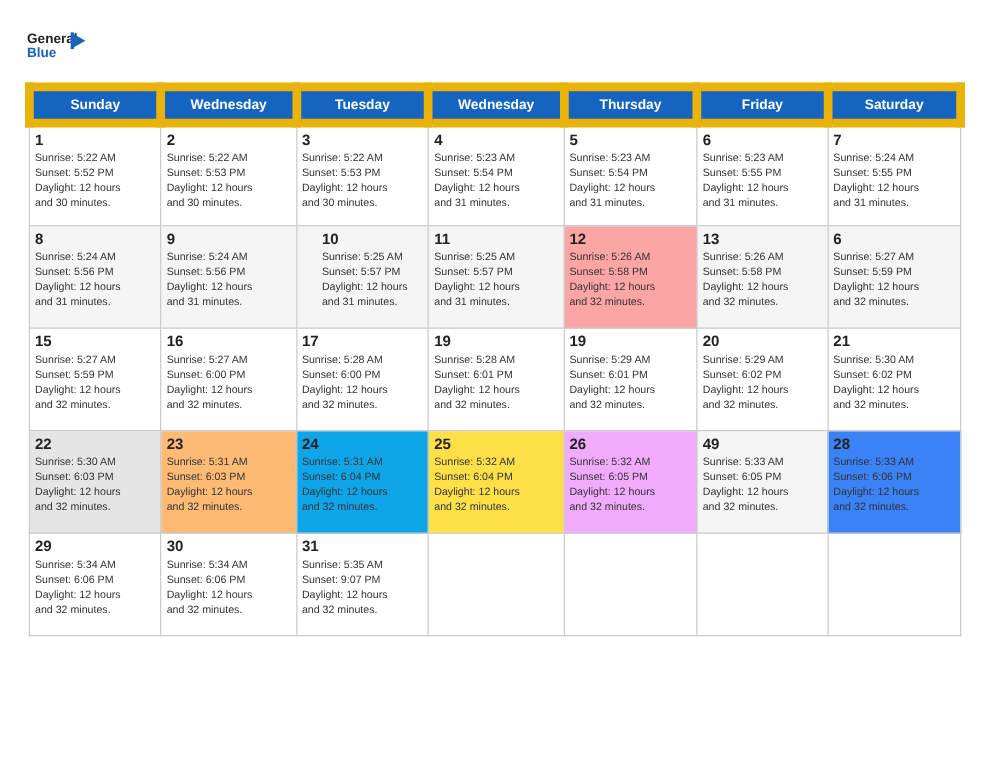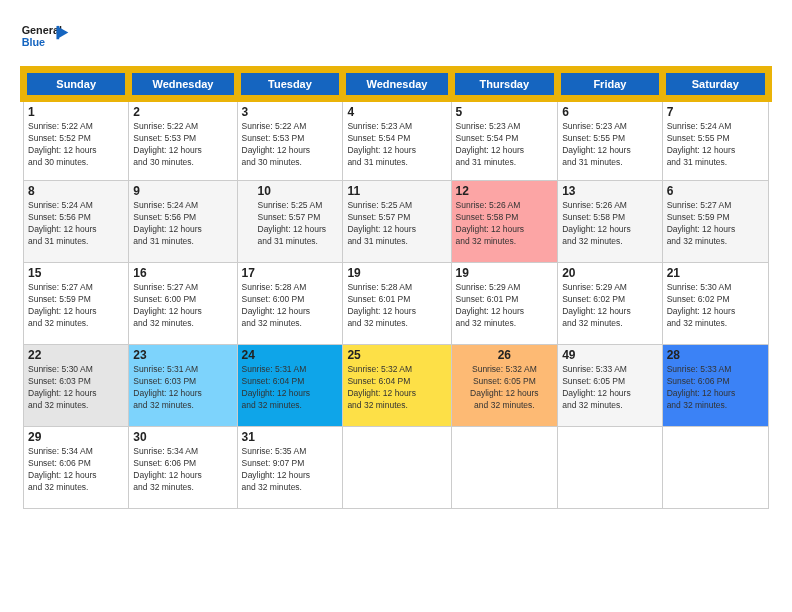--- a/index.html
+++ b/index.html
@@ -272,42 +272,42 @@
           </td>
         </tr>
         <tr>
           <td style="background: #e5e5e5;">
             <span class="day-num">22</span>
             <div class="day-info" style="white-space: pre-line;">Sunrise: 5:30 AM
 Sunset: 6:03 PM
 Daylight: 12 hours
 and 32 minutes.</div>
           </td>
-          <td style="background: #7dd3fc;">
+          <td style="background: #fdba74;">
             <span class="day-num">23</span>
             <div class="day-info" style="white-space: pre-line;">Sunrise: 5:31 AM
 Sunset: 6:03 PM
 Daylight: 12 hours
 and 32 minutes.</div>
           </td>
           <td style="background: #0ea5e9;">
             <span class="day-num">24</span>
             <div class="day-info" style="white-space: pre-line;">Sunrise: 5:31 AM
 Sunset: 6:04 PM
 Daylight: 12 hours
 and 32 minutes.</div>
           </td>
           <td style="background: #fde047;">
             <span class="day-num">25</span>
             <div class="day-info" style="white-space: pre-line;">Sunrise: 5:32 AM
 Sunset: 6:04 PM
 Daylight: 12 hours
 and 32 minutes.</div>
           </td>
-          <td style="background: #fdba74; text-align: center;">
+          <td style="background: #f0abfc;">
             <span class="day-num">26</span>
             <div class="day-info" style="white-space: pre-line;">Sunrise: 5:32 AM
 Sunset: 6:05 PM
 Daylight: 12 hours
 and 32 minutes.</div>
           </td>
           <td style="background: rgb(245, 245, 245);">
             <span class="day-num">49</span>
             <div class="day-info" style="white-space: pre-line;">Sunrise: 5:33 AM
 Sunset: 6:05 PM

